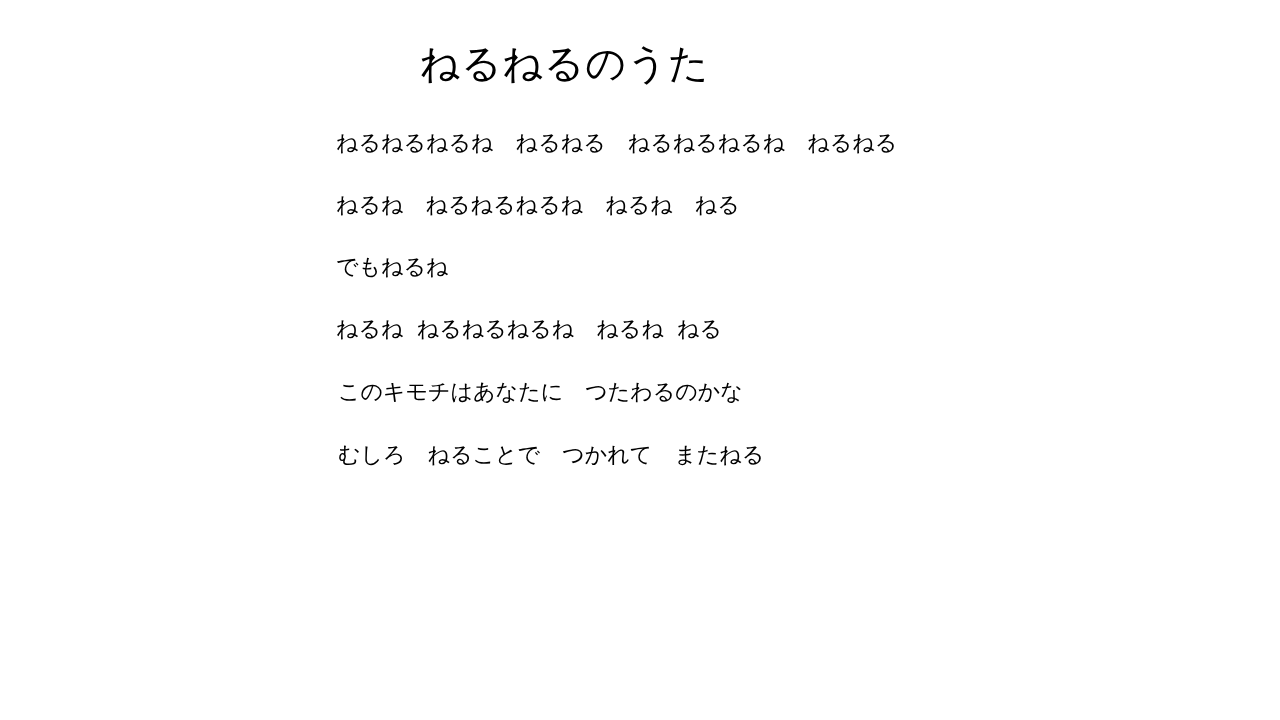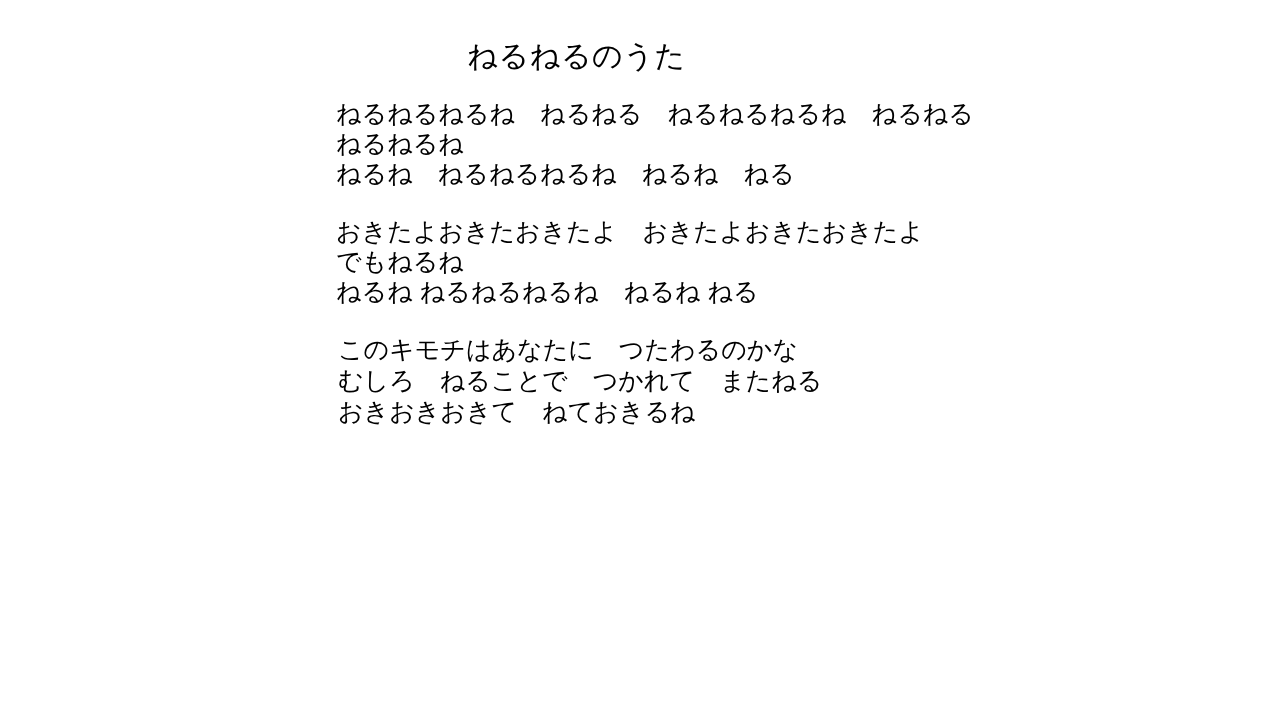--- a/index.html
+++ b/index.html
@@ -18,72 +18,69 @@
     position: relative;
     width: 1280px;
     height: 720px;
   }
   .doc-title {
     position: absolute;
     top: 14px;
     left: 0;
     width: 1129px;
     text-align: center;
-    font-size: 30px;
+    font-size: 40px;
     line-height: 44px;
     font-weight: 400;
     letter-spacing: 0.5px;
     font-family: "DejaVu Serif", "DejaVu Sans", serif;
-    padding-left: 12px;
   }
   .lyrics {
     position: absolute;
     top: 98px;
     left: 336px;
     width: 880px;
   }
   .verse {
     margin: 0 0 28px 0;
   }
   .verse:last-child {
     margin-bottom: 0;
   }
   .line {
-    font-size: 25px;
+    font-size: 22px;
     line-height: 30px;
     white-space: pre;
-    font-family: Liberation Sans, sans-serif;
+    font-family: Liberation Mono, monospace;
     font-weight: 400;
+    margin-top: 32px;
   }
   .verse.verse-3 .line {
     line-height: 31px;
     padding-left: 2px;
   }
 </style>
 </head>
 <body>
 
 <div class="page">
 
   <h1 class="doc-title">ねるねるのうた</h1>
 
   <div class="lyrics">
 
     <div class="verse verse-1">
       <div class="line">ねるねるねるね　ねるねる　ねるねるねるね　ねるねる</div>
-      <div class="line">ねるねるね</div>
       <div class="line">ねるね　ねるねるねるね　ねるね　ねる</div>
     </div>
 
     <div class="verse verse-2">
-      <div class="line">おきたよおきたおきたよ　おきたよおきたおきたよ</div>
       <div class="line">でもねるね</div>
       <div class="line">ねるね ねるねるねるね　ねるね ねる</div>
     </div>
 
     <div class="verse verse-3">
       <div class="line">このキモチはあなたに　つたわるのかな</div>
       <div class="line">むしろ　ねることで　つかれて　またねる</div>
-      <div class="line">おきおきおきて　ねておきるね</div>
     </div>
 
   </div>
 </div>
 
 </body></html>

